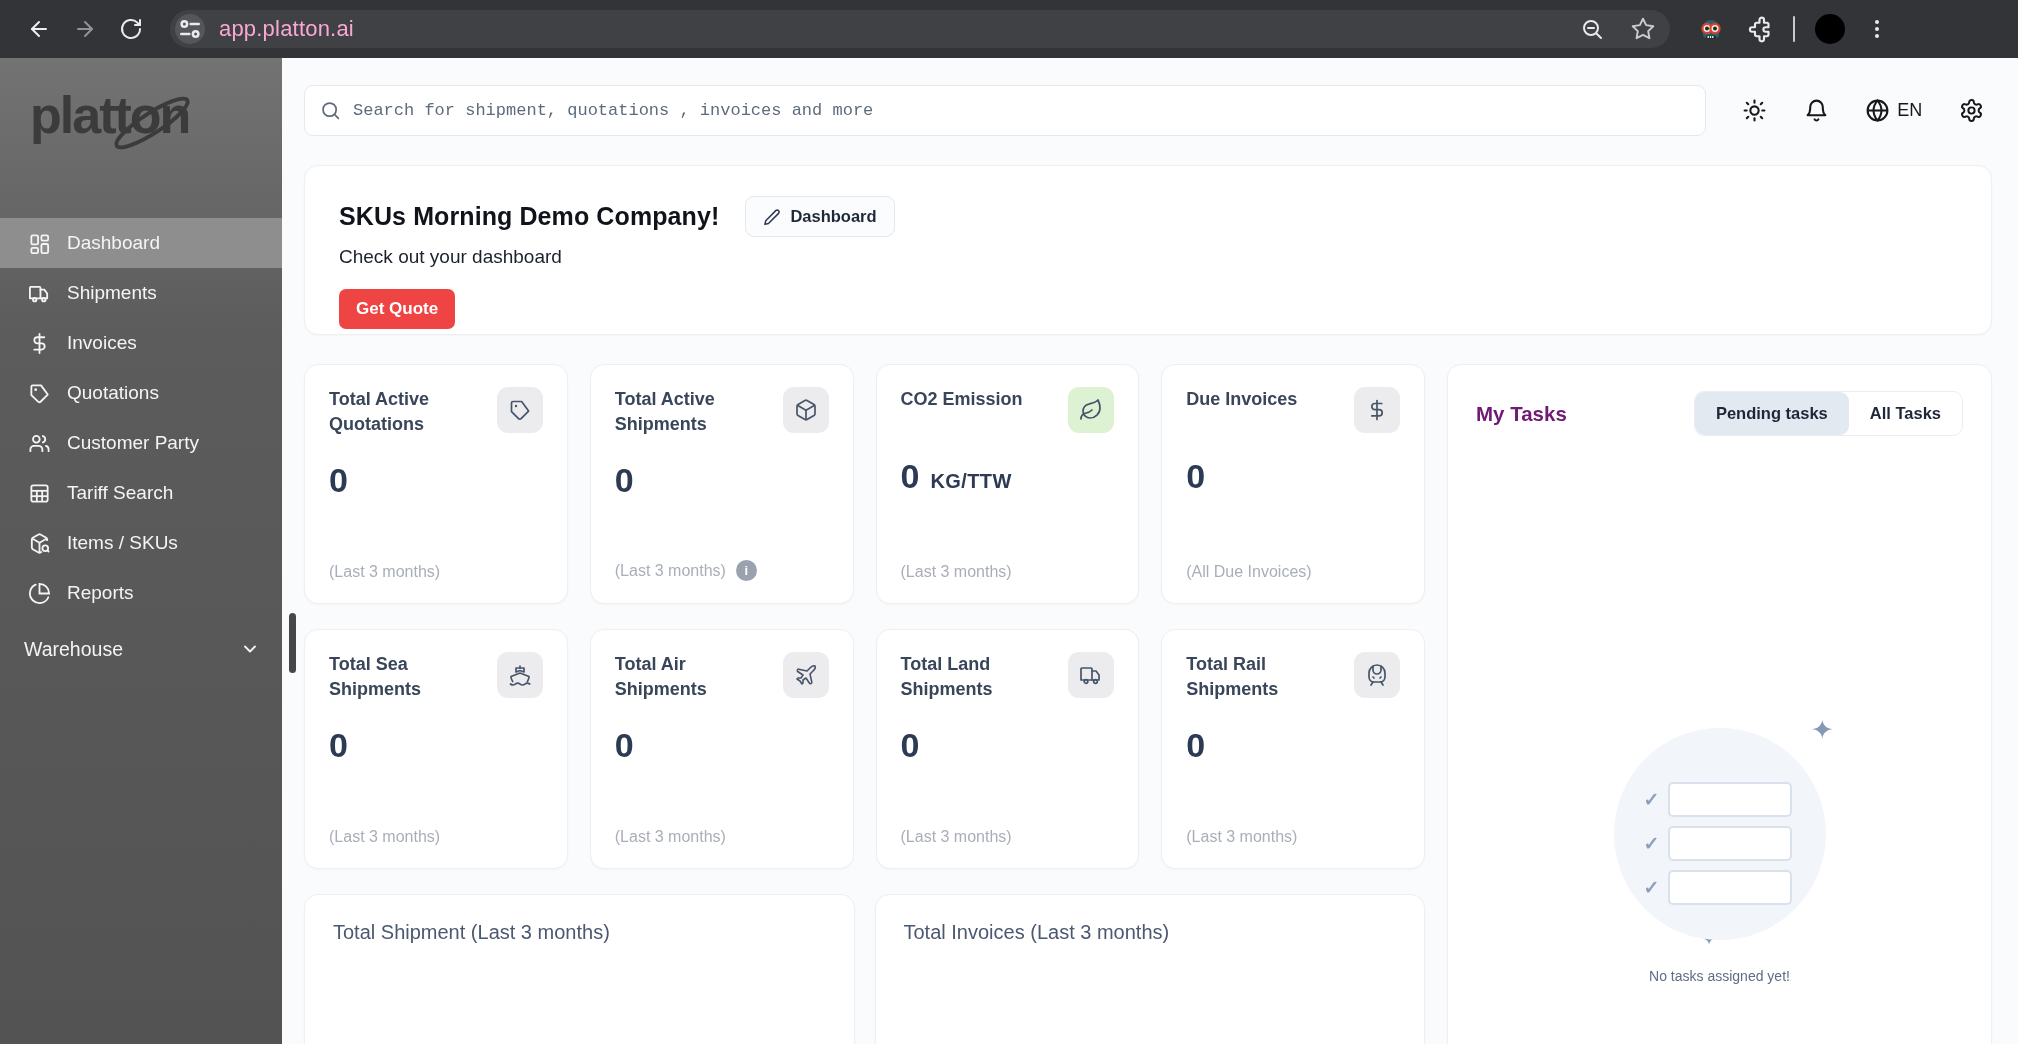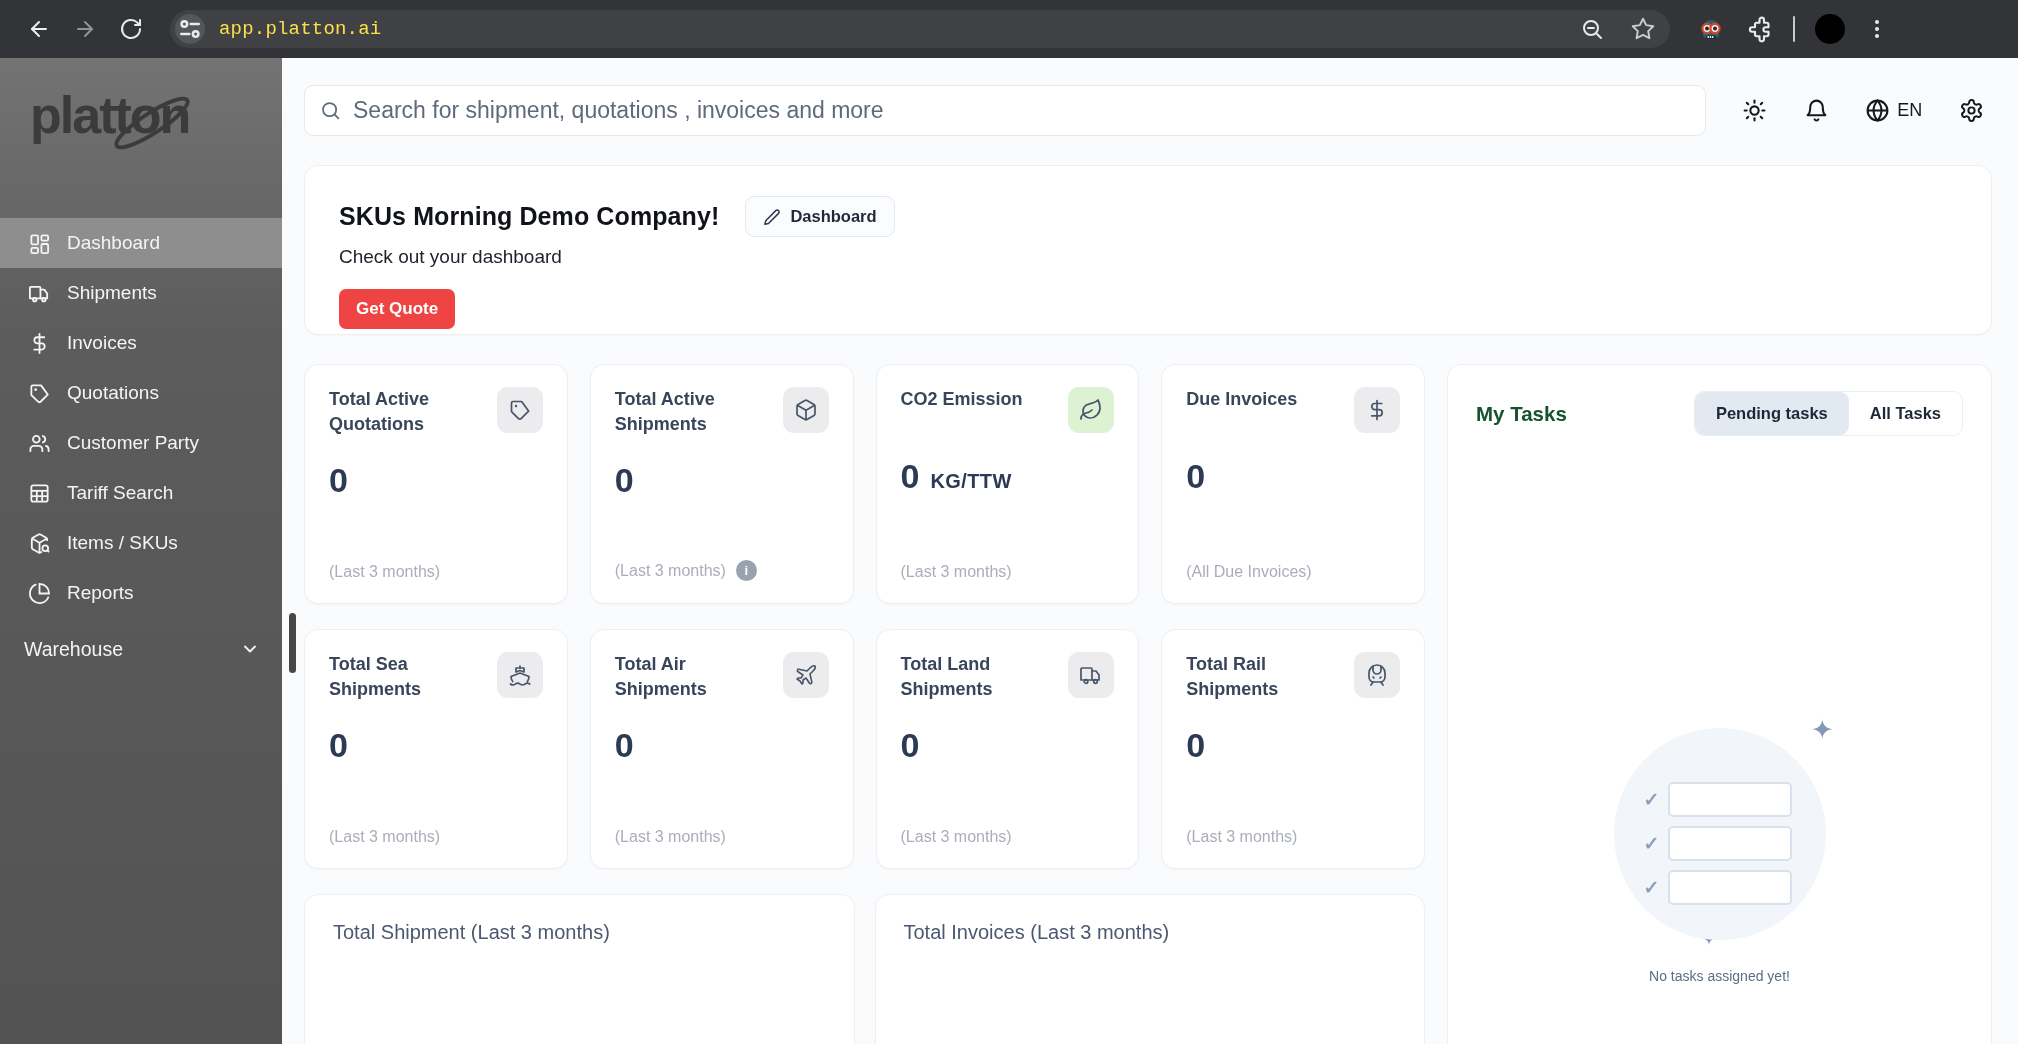--- a/index.html
+++ b/index.html
@@ -6,21 +6,21 @@
   html,body { width:2018px; height:1044px; overflow:hidden; background:#fafbfc;
               font-family:"Liberation Sans", sans-serif; }
   .page { width:2018px; height:1044px; overflow:hidden; display:flex; flex-direction:column; }
 
   
   .browser-bar { height:58px; background:#333438; display:flex; align-items:center; flex:none; padding:0 14px 0 18px; gap:4px; }
   .nav-btn { width:42px; height:42px; border:none; background:transparent; display:flex; align-items:center; justify-content:center; cursor:pointer; }
   .nav-btn svg { width:24px; height:24px; }
   .omnibox { height:38px; background:#404145; border-radius:19px; flex:1; max-width:1500px; margin-left:14px; display:flex; align-items:center; padding:0 14px 0 5px; }
   .site-btn { width:30px; height:30px; border-radius:50%; background:#55565a; display:flex; align-items:center; justify-content:center; }
-  .url-text { color:#fde047; font-size:19px; margin-left:14px; flex:1; letter-spacing:.2px;font-family:Liberation Mono, monospace; }
+  .url-text { color:#f9a8d4; font-size:22px; margin-left:14px; flex:1; letter-spacing:.2px; }
   .omni-icons { display:flex; align-items:center; gap:26px; }
   .browser-actions { display:flex; align-items:center; gap:20px; margin-left:22px; }
   .sep { width:2px; height:26px; background:#c7c9cc; border-radius:1px; }
   .avatar { width:30px; height:30px; border-radius:50%; background:#000; }
 
   
   .app { flex:1; display:flex; position:relative; overflow:hidden; }
   .sidebar { width:282px; flex:none; background:linear-gradient(180deg,#737373 0%,#5c5c5c 28%,#535353 100%); color:#f4f4f4; overflow:hidden; }
   .logo { margin:16px 0 0 30px; height:82px; font-size:52px; font-weight:700; letter-spacing:-2px; color:#3b3b3b; display:flex; align-items:center; }
   .logo-o { position:relative; display:inline-block; }
@@ -32,21 +32,21 @@
   .side-section { height:50px; margin-top:6px; display:flex; align-items:center; justify-content:space-between; padding:0 22px 0 24px; font-size:19.5px; font-weight:500; cursor:pointer; }
   .side-section svg { width:20px; height:20px; }
 
   .scroll-thumb { position:absolute; left:289px; top:555px; width:7px; height:60px; background:#474747; border-radius:4px; }
 
   
   .main { flex:1; padding:27px 26px 0 22px; overflow:hidden; }
   .topbar { display:flex; align-items:center; }
   .search-wrap { position:relative; width:1402px; flex:none; }
   .search-wrap svg { position:absolute; left:16px; top:15px; width:21px; height:21px; }
-  .search-input { width:100%; height:51px; border:1px solid #e6e8ec; border-radius:9px; background:#fff; padding:0 18px 0 48px; font-size:23px; color:#32405a; outline:none; font-family:Liberation Sans, sans-serif; }
+  .search-input { width:100%; height:51px; border:1px solid #e6e8ec; border-radius:9px; background:#fff; padding:0 18px 0 48px; font-size:17px; color:#32405a; outline:none; font-family:Liberation Mono, monospace; }
   .search-input::placeholder { color:#5f6b7c; }
   .top-icons { flex:1; display:flex; align-items:center; justify-content:space-between; padding:0 8px 0 36px; }
   .icon-btn { border:none; background:transparent; display:flex; align-items:center; gap:7px; cursor:pointer; color:#17181a; font-size:18px; font-weight:500;text-align:right; }
   .icon-btn svg { width:25px; height:25px; }
 
   .card { background:#fff; border:1px solid #efeff2; border-radius:14px; box-shadow:0 1px 2px rgba(20,30,50,.03); }
 
   .greeting { margin-top:29px; height:170px; padding:30px 34px; }
   .greet-row { display:flex; align-items:center; gap:26px; }
   .greet-title { font-size:25px; font-weight:700; color:#10131a; letter-spacing:.1px; }
@@ -68,21 +68,21 @@
   .stat-unit { font-size:20px; font-weight:800; margin-left:11px; letter-spacing:.4px; }
   .stat-period { margin-top:auto; font-size:16px; color:#a9aeb8; display:flex; align-items:center; gap:10px; }
   .info-dot { width:21px; height:21px; border-radius:50%; background:#9aa2ae; color:#fff; font-size:13px; font-weight:700; display:flex; align-items:center; justify-content:center; }
 
   .charts-row { margin-top:25px; display:grid; grid-template-columns:1fr 1fr; gap:20px; }
   .chart-card { height:300px; padding:26px 28px; }
   .chart-title { font-size:20px; font-weight:500; color:#4b5871; }
 
   .tasks-panel { flex:1; height:1200px; padding:26px 28px; }
   .tasks-head { display:flex; align-items:center; justify-content:space-between; }
-  .tasks-title { font-size:20.5px; font-weight:700; color:#14532d; }
+  .tasks-title { font-size:20.5px; font-weight:700; color:#701a75; }
   .tab-group { display:flex; border:1px solid #e9ecf1; border-radius:10px; background:#fff; overflow:hidden; }
   .tab { padding:12px 21px; font-size:16.5px; font-weight:600; color:#1d2737; background:#fff; border:none; cursor:pointer; font-family:"Liberation Sans",sans-serif; }
   .tab.active { background:#e3e9f1; border-radius:9px; }
 
   .empty-wrap { width:260px; margin:292px auto 0; position:relative; }
   .empty-circle { width:212px; height:212px; border-radius:50%; background:#f2f5fa; margin:0 auto; position:relative; }
   .task-rows { position:absolute; top:54px; left:30px; display:flex; flex-direction:column; gap:9px; }
   .task-row { display:flex; align-items:center; gap:9px; }
   .task-check { color:#8da0bb; font-size:19px; font-weight:700; }
   .task-box { width:124px; height:35px; background:#fff; border:2px solid #d9e1ec; border-radius:5px; padding:6px 0 0 9px; }

